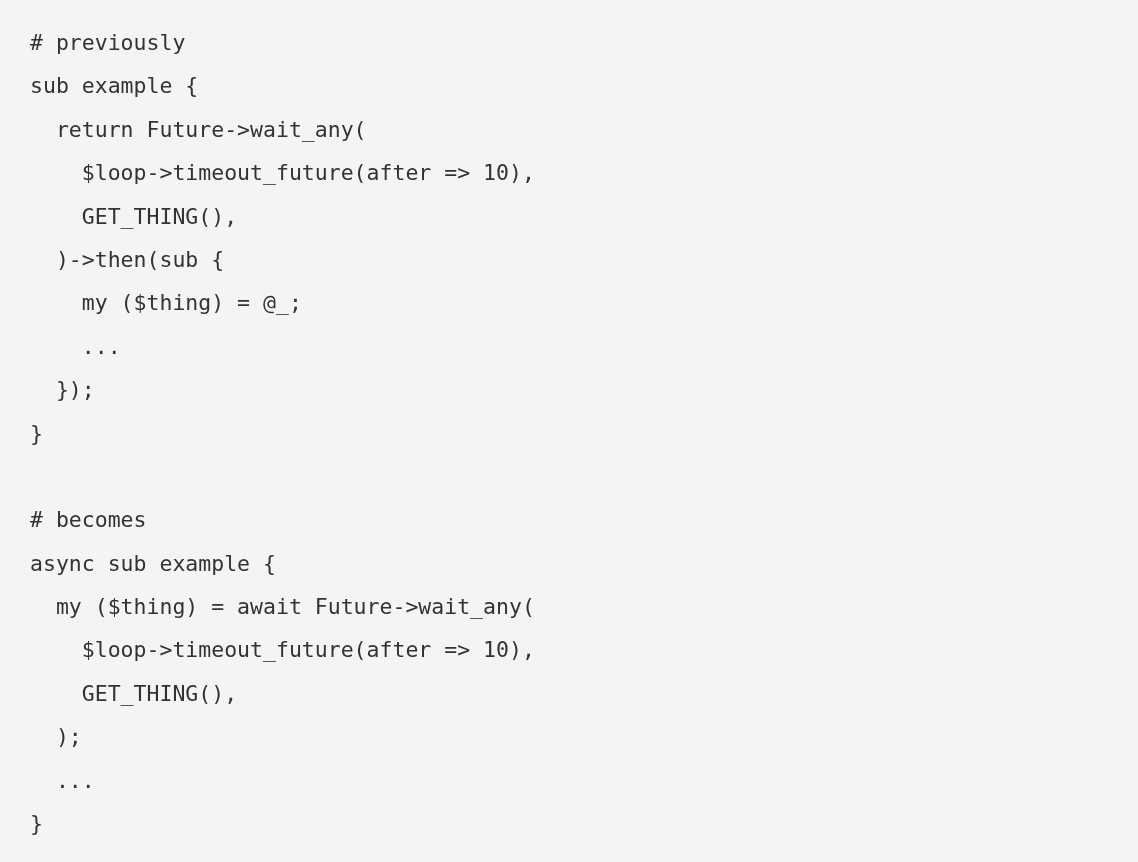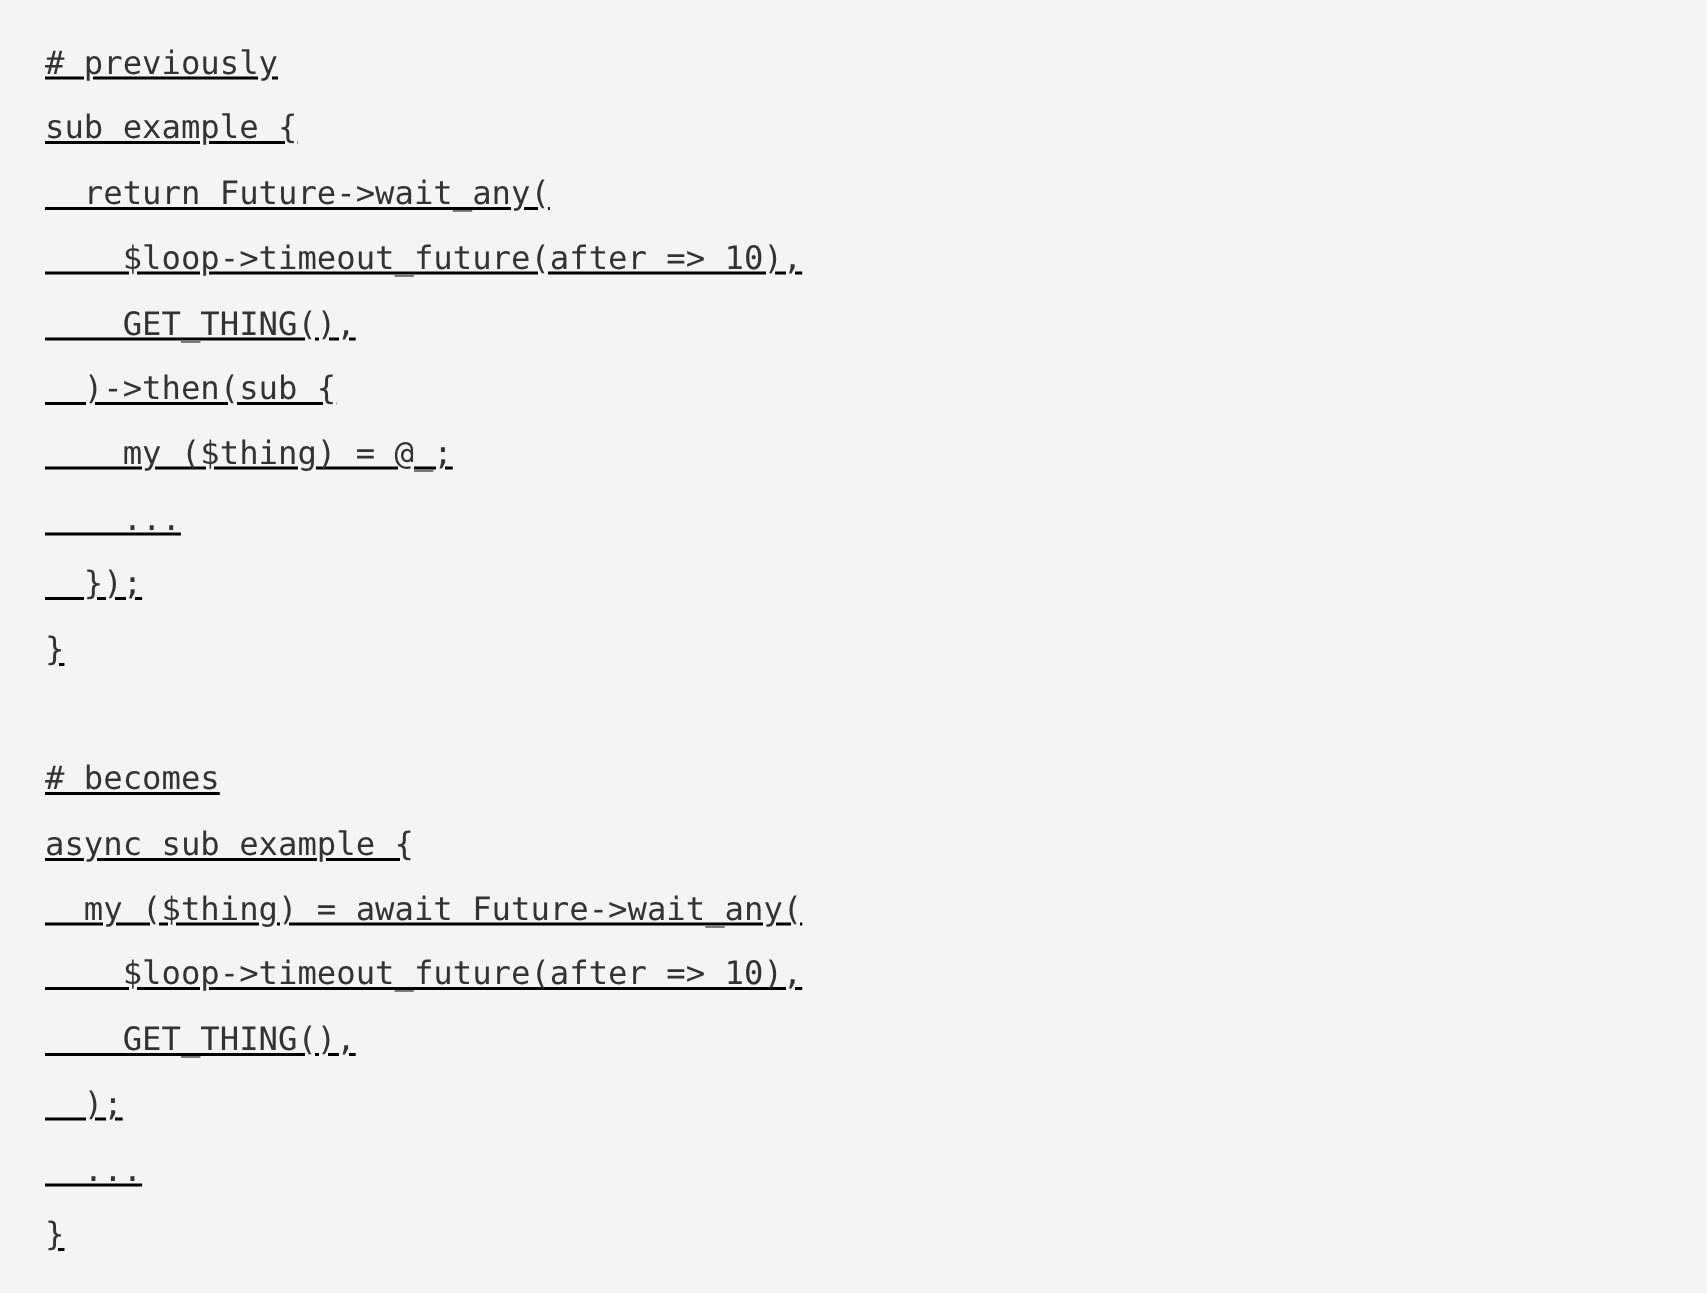--- a/index.html
+++ b/index.html
@@ -16,21 +16,20 @@
   }
   #code-block {
     position: absolute;
     left: 0;
     top: 0;
     width: 1138px;
     height: 862px;
     background: #f4f4f4;
     box-sizing: border-box;
     padding: 21px 0 0 30px;
-    text-decoration: underline;
   }
   .code-line {
     font-family: "DejaVu Sans Mono", "Liberation Mono", monospace;
     font-size: 21.5px;
     line-height: 43.4px;
     height: 43.4px;
     color: #333333;
     white-space: pre;
     letter-spacing: 0px;
     -webkit-font-smoothing: antialiased;

